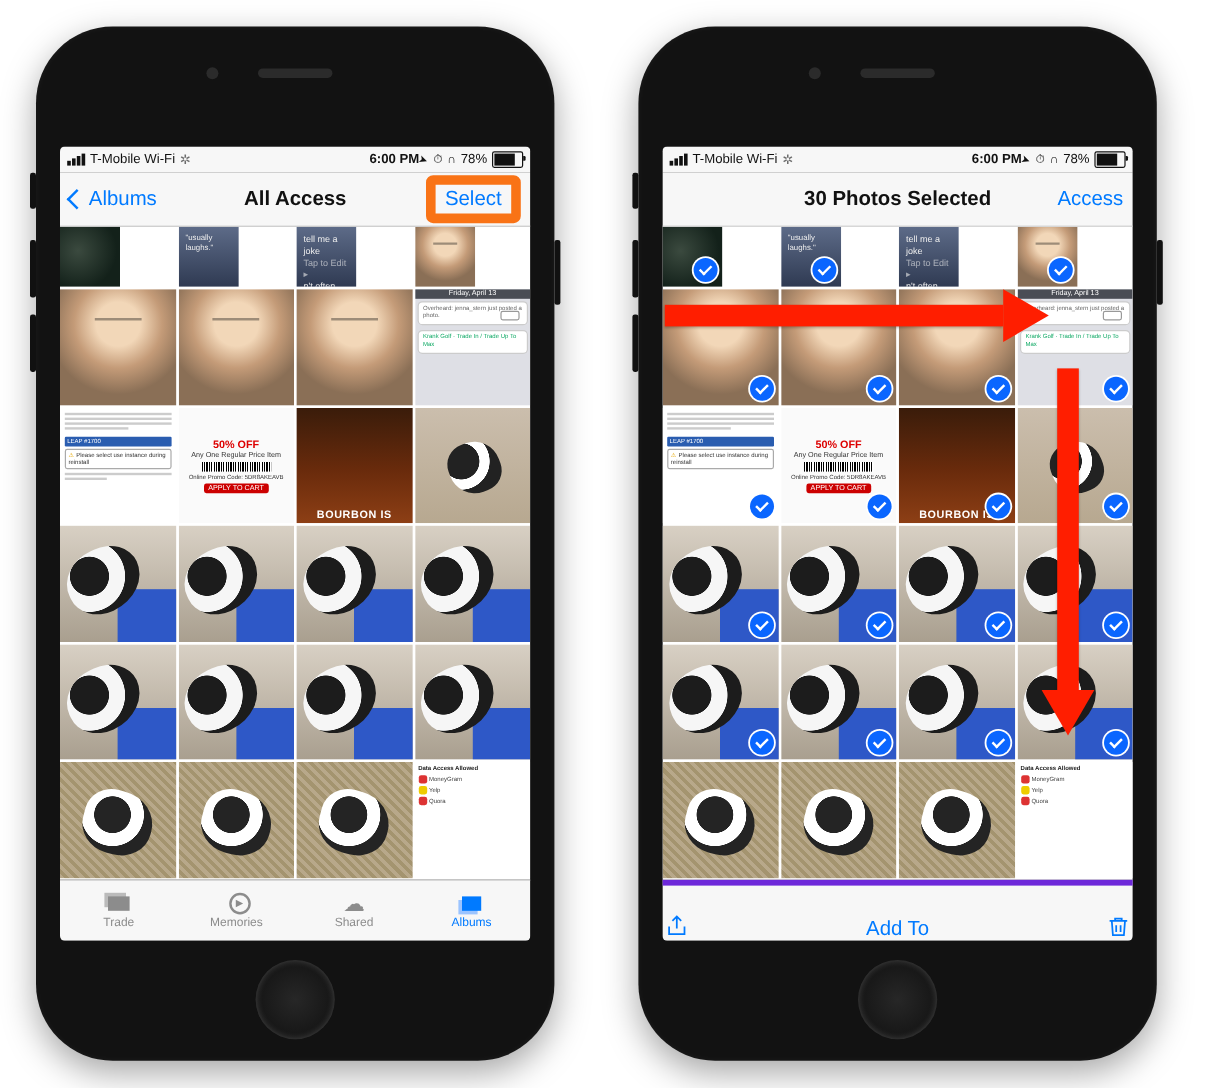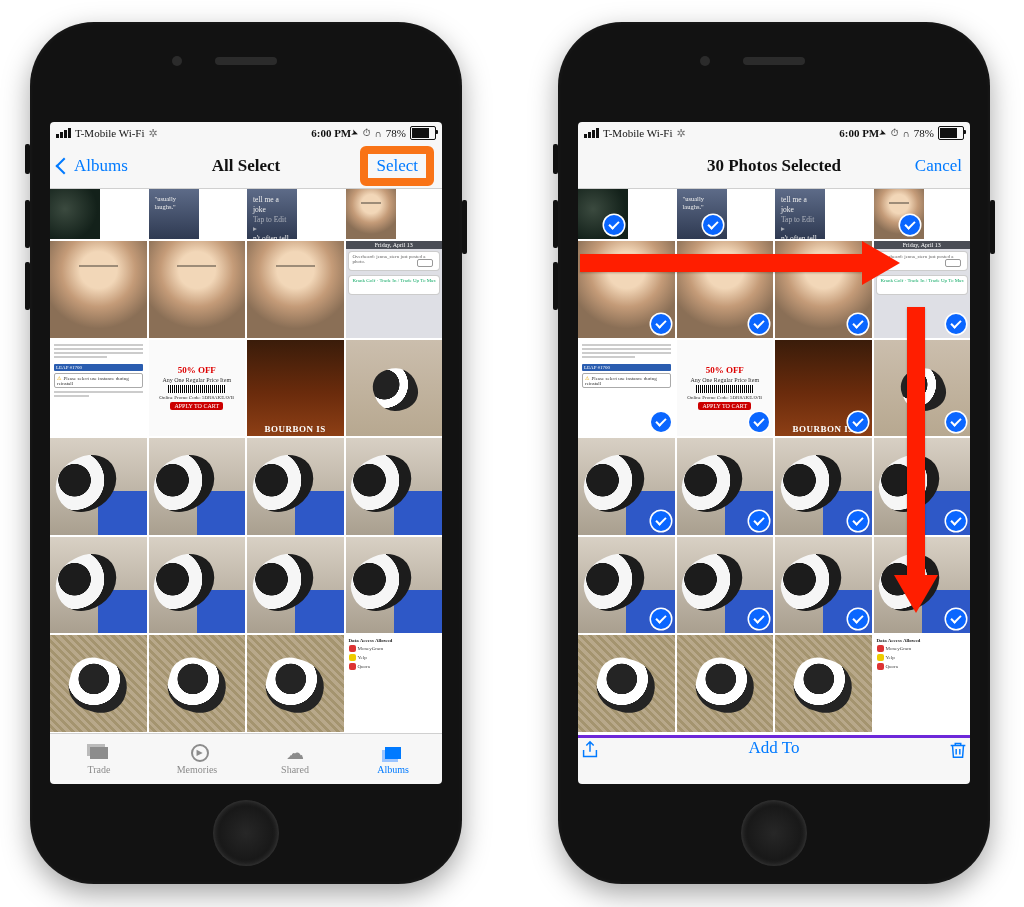--- a/index.html
+++ b/index.html
@@ -5,23 +5,22 @@
   body {
     margin: 0;
     background: #fff;
     font-family: -apple-system, "Helvetica Neue", Helvetica, Arial, sans-serif;
     -webkit-font-smoothing: antialiased;
     width: 1024px;
     height: 907px;
   }
   .stage {
     display: flex;
-    gap: 96px;
+    gap: 70px;
     padding: 22px 30px;
-    font-family: Liberation Serif, serif;
   }
 
   
   .phone {
     position: relative;
     width: 432px;
     height: 862px;
     background: #121212;
     border-radius: 64px;
     box-shadow: 0 10px 28px rgba(0,0,0,0.35), inset 0 0 6px rgba(255,255,255,0.05);
@@ -199,22 +198,22 @@
   .tab .ic { width: 24px; height: 18px; display:flex; align-items:center; justify-content:center; }
   .ic-photos::before { content:""; width:18px; height:12px; background:#8c8c8c; box-shadow:-3px -3px 0 #bbb; }
   .ic-mem::before { content:""; width:14px; height:14px; border:2px solid #8c8c8c; border-radius:50%; display:inline-block;}
   .ic-mem::after { content:"▶"; font-size:8px; color:#8c8c8c; margin-left:-13px;}
   .ic-shared::before { content:"☁"; font-size:18px; color:#8c8c8c;}
   .ic-albums::before { content:""; width:16px; height:12px; background:#007aff; display:inline-block; box-shadow:-3px 3px 0 #9bc4ff; }
   .tab:not(.active) .ic-albums::before { background:#8c8c8c; box-shadow:-3px 3px 0 #bbb; }
 
   
   .action-bar {
-    height: 46px; background: #f7f7f7; border-top: 3px solid #6d28d9;
-    display:flex; align-items:flex-start; padding: 0 1px;
+    height: 46px; background: #f7f7f7; border-top: 5px solid #6d28d9;
+    display:flex; align-items:flex-end; padding: 0 1px;
   }
   .share-ic, .trash-ic { width:22px; height:24px; color:#007aff; }
   .share-ic svg, .trash-ic svg { width:100%; height:100%; stroke:#007aff; fill:none; stroke-width:1.6; }
   .add-to { flex:1; text-align:center; font-size:17px; color:#007aff; }
 
   
   .arrow { position: absolute; z-index: 50; pointer-events:none; }
   .arrow .shaft {
     position:absolute; background:#ff1e00; box-shadow: 0 1px 2px rgba(0,0,0,0.25);
   }
@@ -263,21 +262,21 @@
               <span class="battery-fill" style="width:78%"></span>
             </span>
         </div>
       </div>
 
       <div class="nav-bar">
         <div class="nav-left">
           <span class="chevron-left"></span>
           <span>Albums</span>
         </div>
-        <div class="nav-title">All Select</div>
+        <div class="nav-title">All Access</div>
         <div class="nav-right">
           <span class="red-highlight">
             <span>Select</span>
           </span>
         </div>
       </div>
 
       <div class="grid-area">
         <div class="grid">
 
@@ -482,21 +481,21 @@
           <span>78%</span>
           <span class="battery">
               <span class="battery-fill" style="width:78%"></span>
             </span>
         </div>
       </div>
 
       <div class="nav-bar">
         <div class="nav-title">30 Photos Selected</div>
         <div class="nav-right">
-          <span>Cancel</span>
+          <span>Access</span>
         </div>
       </div>
 
       <div class="grid-area" style="position:relative;">
         <div class="grid">
 
           <div class="thumb t-gradient half-row">
               <div class="fill"></div>
               <span class="check"></span>
             </div>

